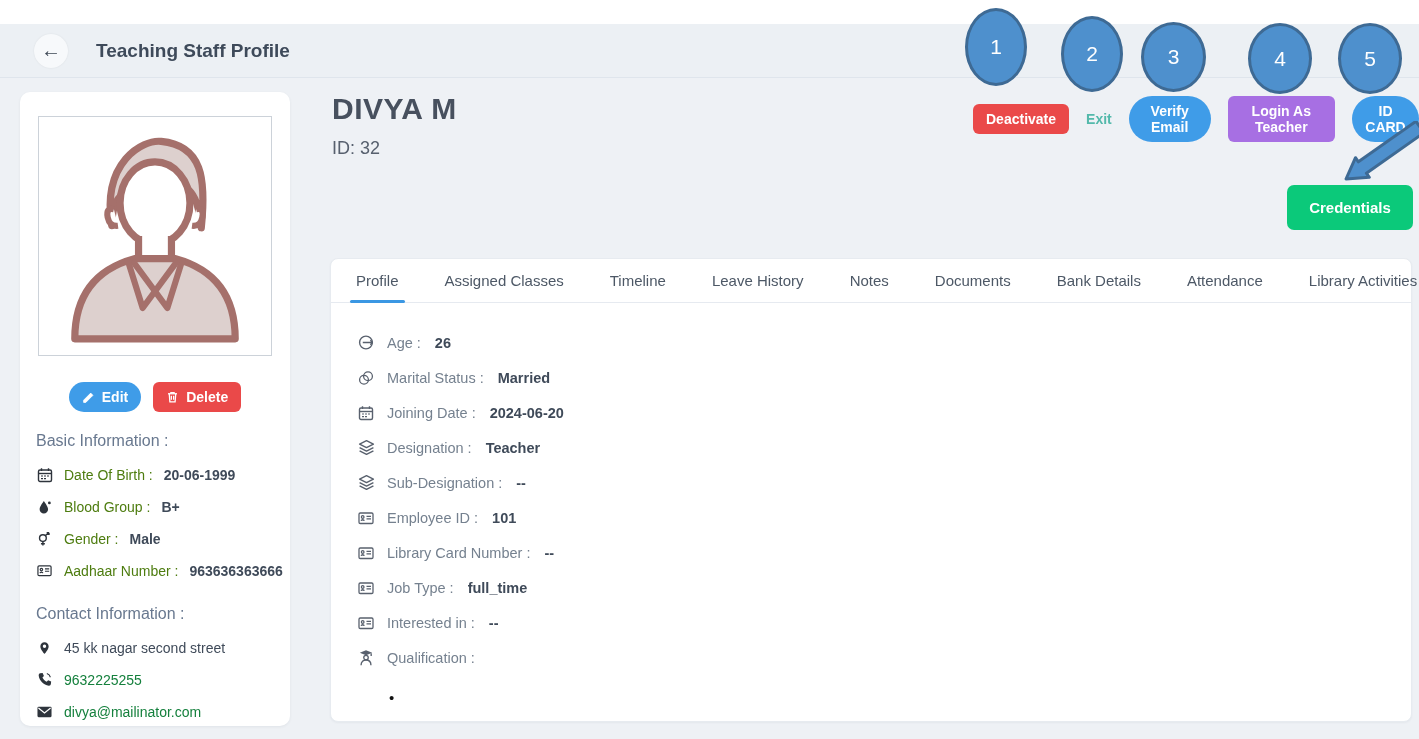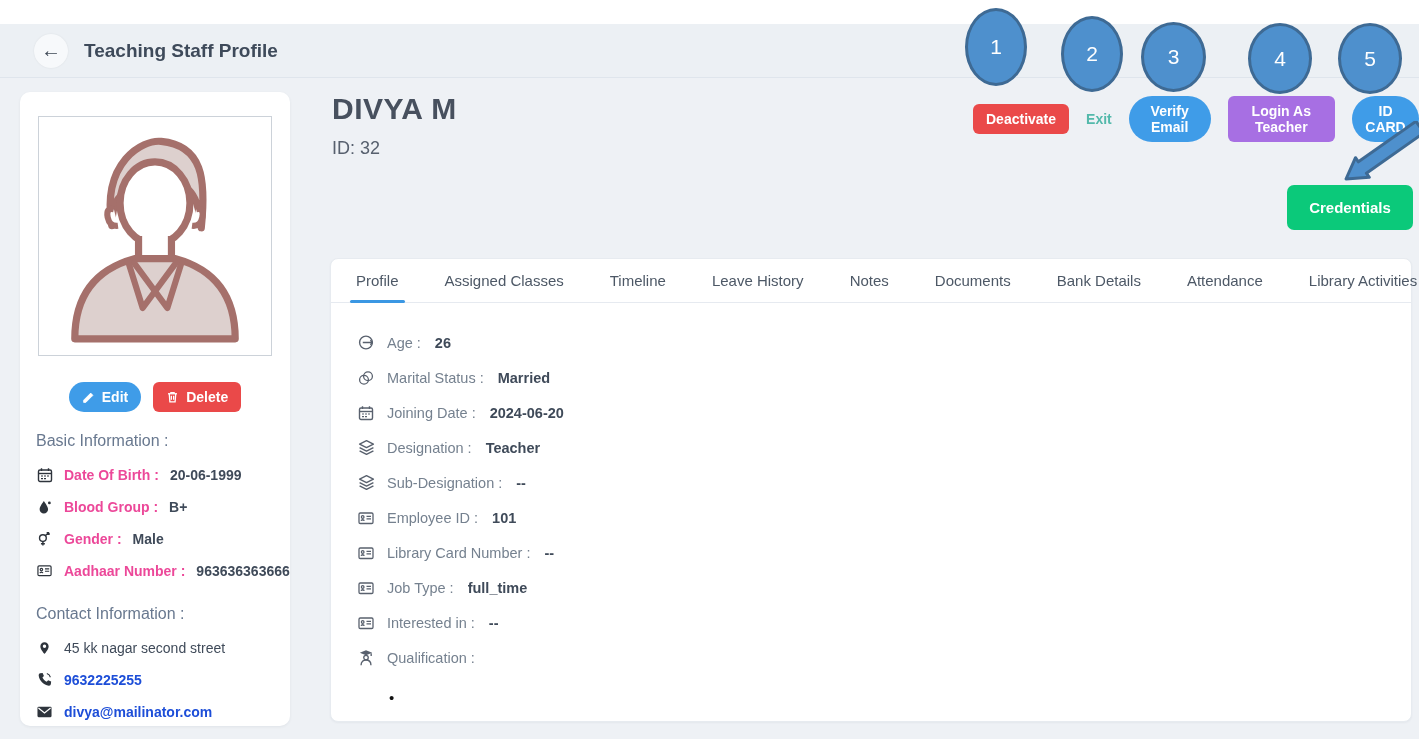--- a/index.html
+++ b/index.html
@@ -15,21 +15,21 @@
   .header-bar {
     position:absolute; top:24px; left:0; right:0; height:54px;
     background:#ecf0f4; border-bottom:1px solid #dfe5ec;
     display:flex; align-items:center; padding-left:34px; z-index:5;
   }
   .back-btn {
     width:34px; height:34px; border-radius:50%; background:#f7f9fb;
     display:flex; align-items:center; justify-content:center;
     font-size:20px; color:#3c4654; cursor:pointer; box-shadow:0 0 2px rgba(0,0,0,.08);
   }
-  .header-title { margin-left:16px; font-size:19px; font-weight:700; color:#3e4a5a; }
+  .header-title { margin-left:28px; font-size:19px; font-weight:700; color:#3e4a5a; }
 
   
   .left-card {
     position:absolute; left:20px; top:92px; width:270px; height:634px;
     background:#fff; border-radius:10px; box-shadow:0 1px 3px rgba(40,50,70,.07);
     z-index:4;
   }
   .avatar-box {
     position:absolute; left:18px; top:24px; width:234px; height:240px;
     border:1px solid #ccd2d9; background:#fff;
@@ -41,23 +41,23 @@
     border:none; border-radius:6px; color:#fff; font-size:14px; font-weight:600;
     padding:7px 13px; cursor:pointer; font-family:inherit;
   }
   .btn-blue   { background:#3f9ce8;border-radius:23px; }
   .btn-red    { background:#ea4949; }
   .info-block { position:absolute; left:16px; right:8px; top:340px; }
   .info-heading { font-size:16px; color:#68788f; margin-bottom:16px; }
   .info-heading.second { margin-top:26px; }
   .info-row { display:flex; align-items:center; gap:11px; margin-bottom:15px; font-size:14px; }
   .info-row .ic { width:17px; height:17px; flex:0 0 17px; color:#2e343c; display:flex; align-items:center; justify-content:center; }
-  .info-label { color:#ec4899; white-space:nowrap;font-weight:bold; }
+  .info-label { color:#4d7c0f; white-space:nowrap; }
   .info-value { color:#3f4a59; font-weight:700; white-space:nowrap; }
-  .link { color:#1d4ed8; font-weight:700; cursor:pointer; }
+  .link { color:#15803d; font-weight:400; cursor:pointer; }
 
   
   .name  { position:absolute; left:332px; top:92px; font-size:30px; font-weight:700; color:#47505e; letter-spacing:.5px; z-index:4;}
   .pid   { position:absolute; left:332px; top:138px; font-size:18px; color:#57606e; z-index:4;}
   .actions { position:absolute; top:96px; left:973px; display:flex; align-items:center; gap:17px; z-index:10; }
   .link-btn { background:none; border:none; color:#53b9ab; font-size:14px; font-weight:600; cursor:pointer; font-family:inherit; }
   .btn-purple { background:#a76fe3; }
   .credentials {
     position:absolute; left:1287px; top:185px; width:126px; height:45px;
     background:#0bc97a; color:#fff; border:none; border-radius:7px;

